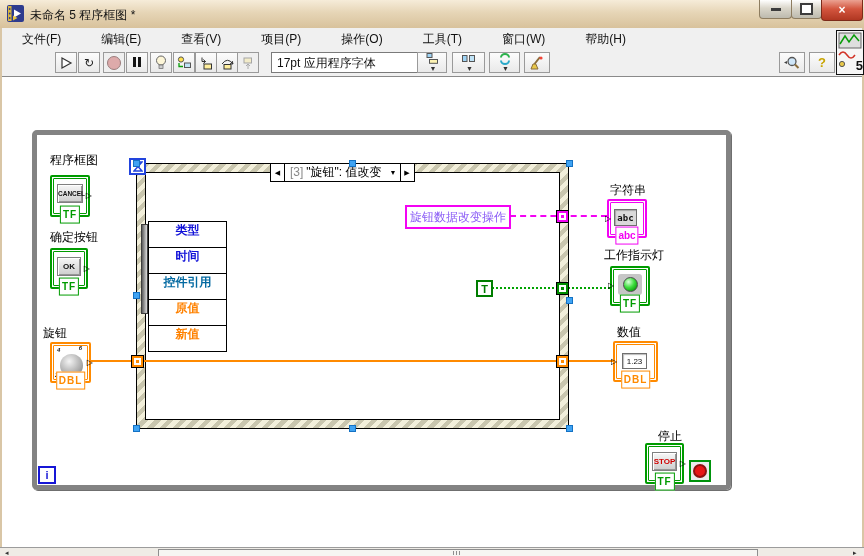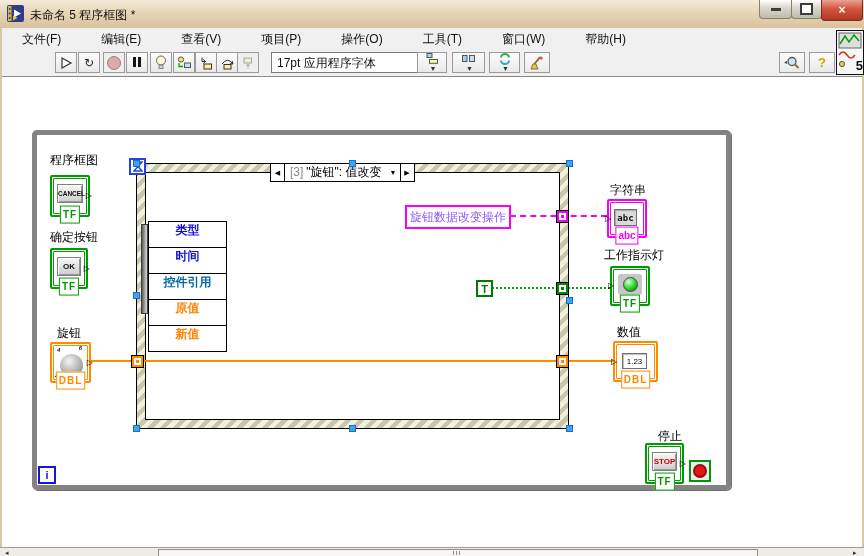--- a/index.html
+++ b/index.html
@@ -327,21 +327,21 @@
     <span class="arr arr-r">▷</span>
   </div>
 
   <span class="olabel" style="left:50px;top:229px">确定按钮</span>
   <div class="term term-green" style="left:50px;top:248px;width:38px;height:41px">
     <span class="btn-face f-ok">OK</span>
     <span class="tab">TF</span>
     <span class="arr arr-r">▷</span>
   </div>
 
-  <span class="olabel" style="left:57px;top:325px">旋钮</span>
+  <span class="olabel" style="left:43px;top:325px">旋钮</span>
   <div class="term term-orange" style="left:50px;top:342px;width:41px;height:41px">
     <span class="knob">
       <i class="kt kt2">2</i>
       <i class="kt kt4">4</i>
       <i class="kt kt6">6</i>
     </span>
     <span class="tab">DBL</span>
     <span class="arr arr-r">▷</span>
   </div>
 

